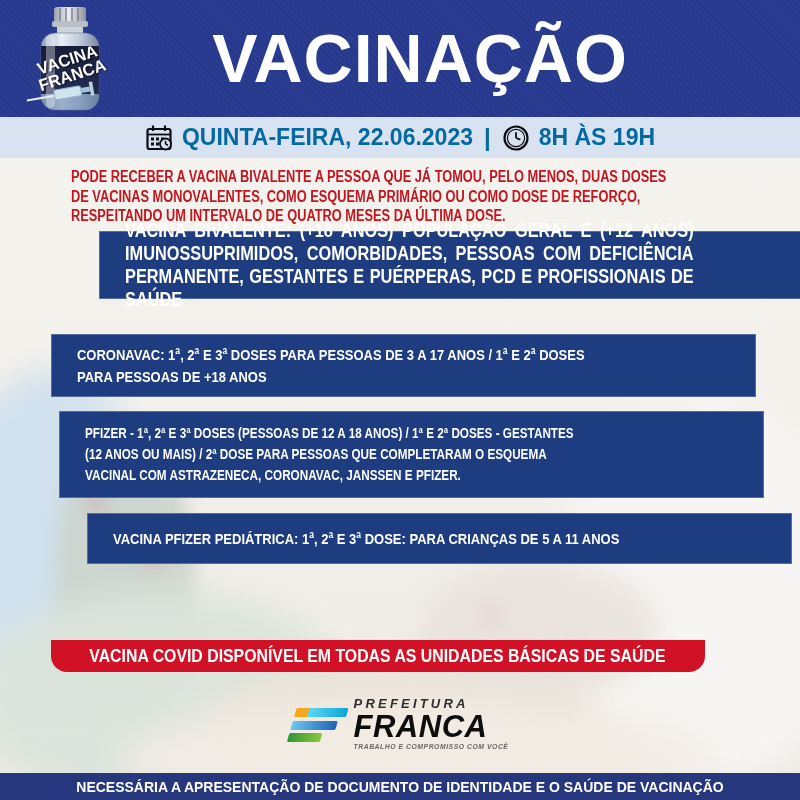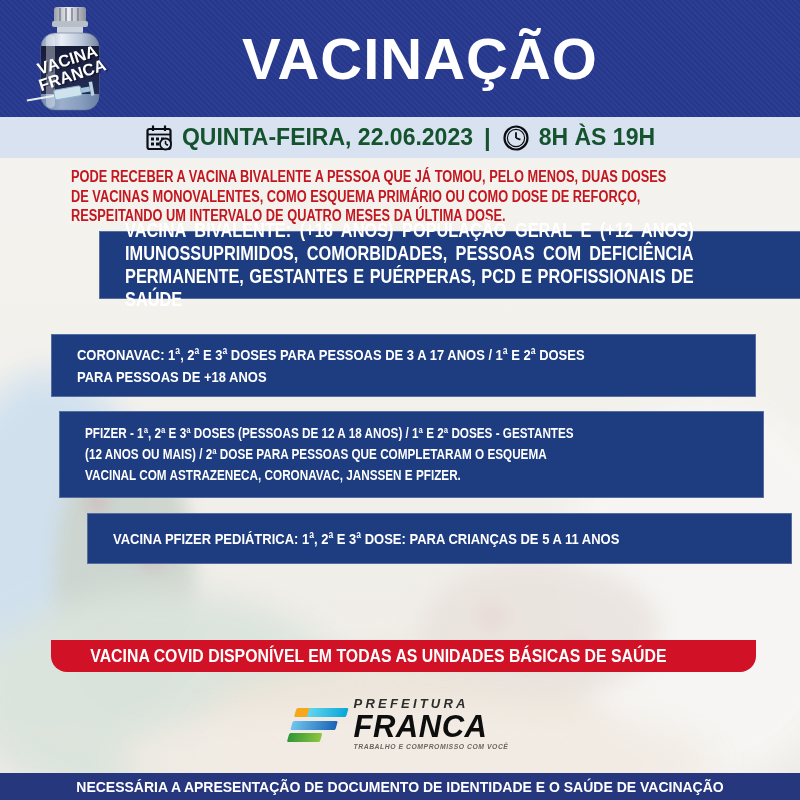--- a/index.html
+++ b/index.html
@@ -25,27 +25,27 @@
   .blob.b6{left:420px;top:560px;width:240px;height:140px;background:
     radial-gradient(16px 16px at 30% 40%,#e3b7bf 0 45%,transparent 50%),
     radial-gradient(14px 14px at 65% 65%,#dfaab4 0 45%,transparent 50%),
     #e9e2dd;opacity:.8;filter:blur(11px);}
   .blob.b7{left:120px;top:700px;width:600px;height:120px;background:#f2ece5;opacity:.9;}
 
   
   .header{position:absolute;left:0;top:0;width:800px;height:117px;background:#26388d;
     background-image:repeating-linear-gradient(45deg,rgba(255,255,255,.03) 0 2px,transparent 2px 4px);}
   .title{position:absolute;left:40px;right:0;top:0;height:117px;line-height:117px;
-    text-align:center;color:#ffffff;font-size:58px;font-weight:bold;letter-spacing:1px;}
+    text-align:center;color:#ffffff;font-size:68px;font-weight:bold;letter-spacing:1px;}
   .vial{position:absolute;left:24px;top:4px;}
 
   
   .schedule{position:absolute;left:0;top:117px;width:800px;height:41px;background:#d9e2f1;
     display:flex;align-items:center;justify-content:center;gap:9px;
-    color:#14532d;font-weight:bold;font-size:23px;}
+    color:#0369a1;font-weight:bold;font-size:23px;}
   .schedule .sep{font-size:24px;margin:0 2px;}
   .sched-icon{display:block;}
 
   
   .notice{position:absolute;left:71px;top:167px;width:830px;
     transform:scaleX(.80);transform-origin:left top;
     color:#c3161f;font-weight:bold;font-size:16px;line-height:1.23;
     white-space:pre-line;}
 
   
@@ -58,22 +58,22 @@
   .vbox2{top:334px;height:63px;}
   .vbox2 .txt{font-size:15.5px;line-height:1.4;}
   .vbox3{top:411px;height:87px;margin-left:8px;}
   .vbox3 .txt{font-size:14px;line-height:1.5;}
   .vbox4{top:513px;height:51px;margin-left:36px;}
   .vbox4 .txt{font-size:15.5px;white-space:nowrap;}
   .vbox5{top:576px;height:59px;}
   .vbox5 .txt{font-size:17px;line-height:1.35;}
 
   
-  .banner{position:absolute;left:51px;top:640px;width:705px;height:32px;background:#d01126;
-    border-radius:0 0 16px 16px;display:flex;align-items:center;justify-content:flex-start;}
+  .banner{position:absolute;left:51px;top:640px;width:654px;height:32px;background:#d01126;
+    border-radius:0 0 16px 16px;display:flex;align-items:center;justify-content:flex-end;}
   .banner .txt{color:#fff;font-weight:bold;font-size:18px;white-space:nowrap;
     transform:scaleX(.88);transform-origin:center;}
 
   
   .logo{position:absolute;left:0;top:697px;width:800px;display:flex;
     align-items:center;justify-content:center;gap:10px;}
   .logo-flag{transform:skewX(-16deg);display:flex;flex-direction:column;gap:3.5px;padding-top:2px;}
   .logo-flag .row{height:9px;border-radius:1.5px;}
   .logo-flag .r1{width:52px;background:linear-gradient(90deg,#f6a81c 0 13px,#5fd6ef 13px,#0aa5d8 100%);}
   .logo-flag .r2{width:45px;background:linear-gradient(90deg,#70c5ee,#1b63b5);}

